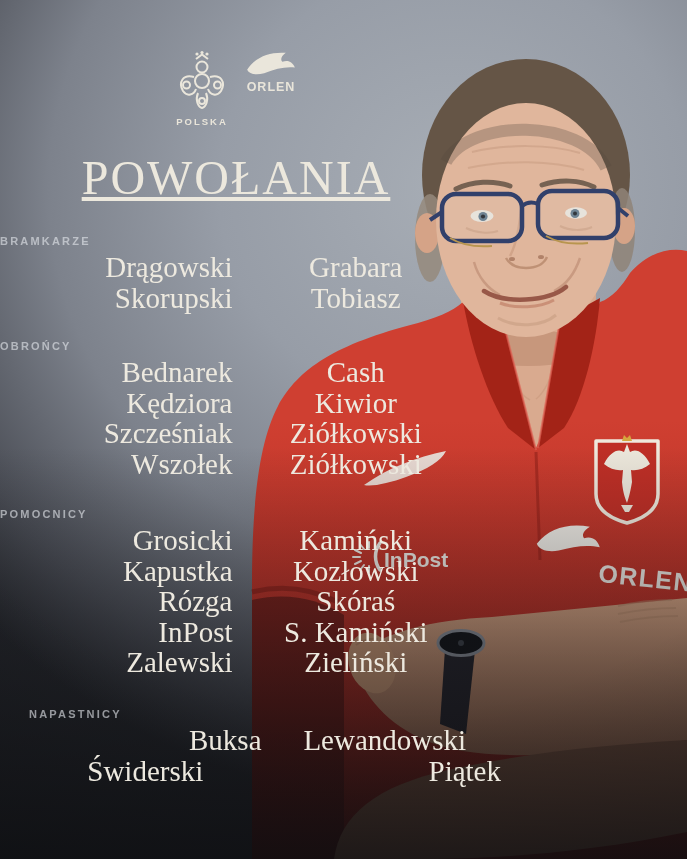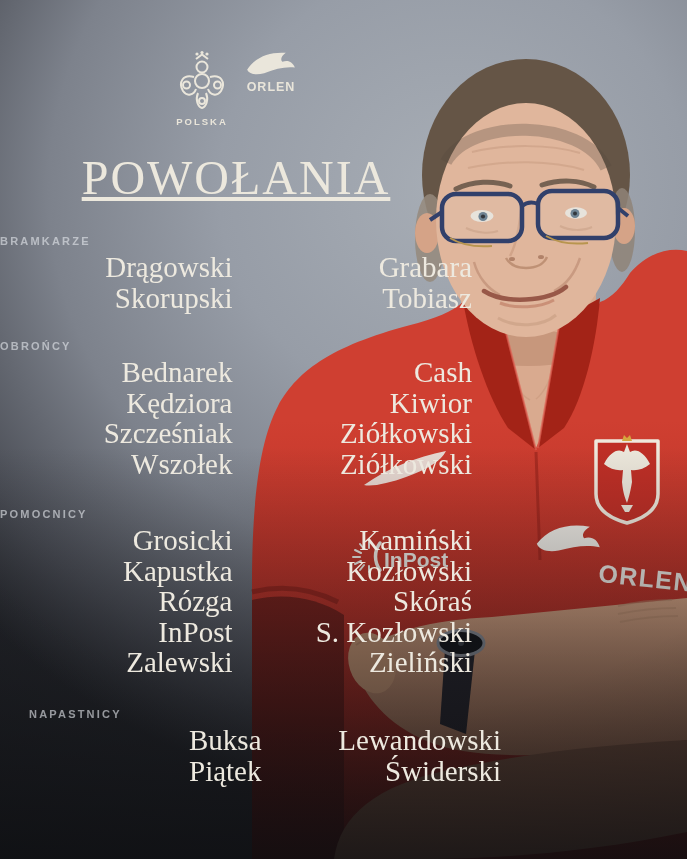--- a/index.html
+++ b/index.html
@@ -35,21 +35,21 @@
     display:block;font-size:11px;line-height:14px;
     letter-spacing:2.2px;font-weight:600;color:rgba(228,231,236,0.62);
     margin-bottom:4px;
   }
   .row{display:grid;grid-template-columns:1fr 1fr;column-gap:17px;gap:7px;}
   .cell{
     font-family:"Liberation Serif",serif;font-size:29px;line-height:30.5px;
     color:#ede9df;white-space:nowrap;
   }
   .cell.l{text-align:right;}
-  .cell.r{text-align:right;}
+  .cell.r{text-align:center;}
 </style>
 </head>
 <body>
 
 <div class="canvas">
 
   <svg class="photo" viewBox="0 0 687 859" aria-hidden="true">
     <defs>
       <linearGradient id="shirtG" x1="0" y1="0.28" x2="0" y2="1">
         <stop offset="0" stop-color="#cf3f31"></stop>
@@ -248,34 +248,34 @@
       <div class="row">
         <span class="cell l">Kapustka</span>
         <span class="cell r">Kozłowski</span>
       </div>
       <div class="row">
         <span class="cell l">Rózga</span>
         <span class="cell r">Skóraś</span>
       </div>
       <div class="row">
         <span class="cell l">InPost</span>
-        <span class="cell r">S. Kozłowski</span>
+        <span class="cell r">S. Kamiński</span>
       </div>
       <div class="row">
         <span class="cell l">Zalewski</span>
         <span class="cell r">Zieliński</span>
       </div>
     </div>
 
     <div class="section s3">
       <span class="section-label">NAPASTNICY</span>
       <div class="row">
         <span class="cell l">Buksa</span>
         <span class="cell r">Lewandowski</span>
       </div>
       <div class="row">
+        <span class="cell r">Świderski</span>
         <span class="cell l">Piątek</span>
-        <span class="cell r">Świderski</span>
       </div>
     </div>
 
   </div>
 </div>
 
 </body></html>

